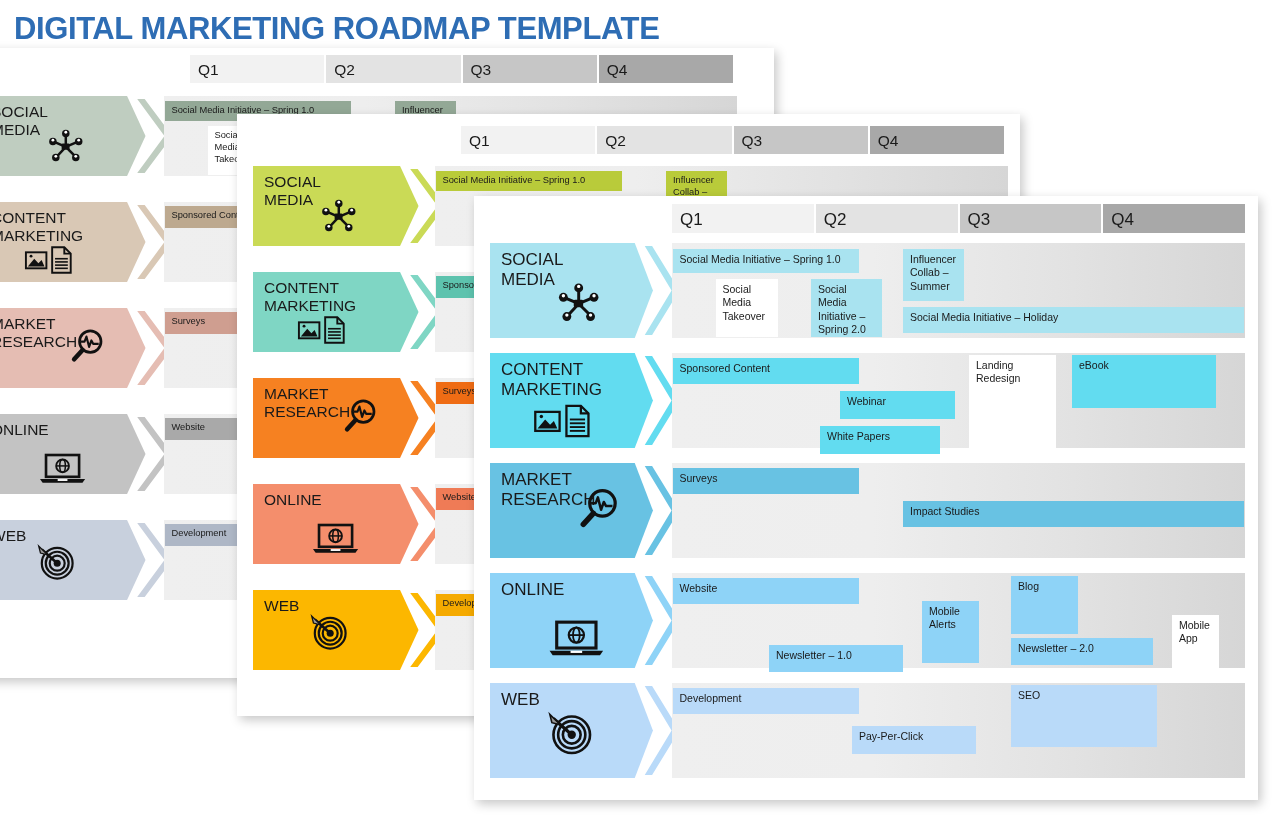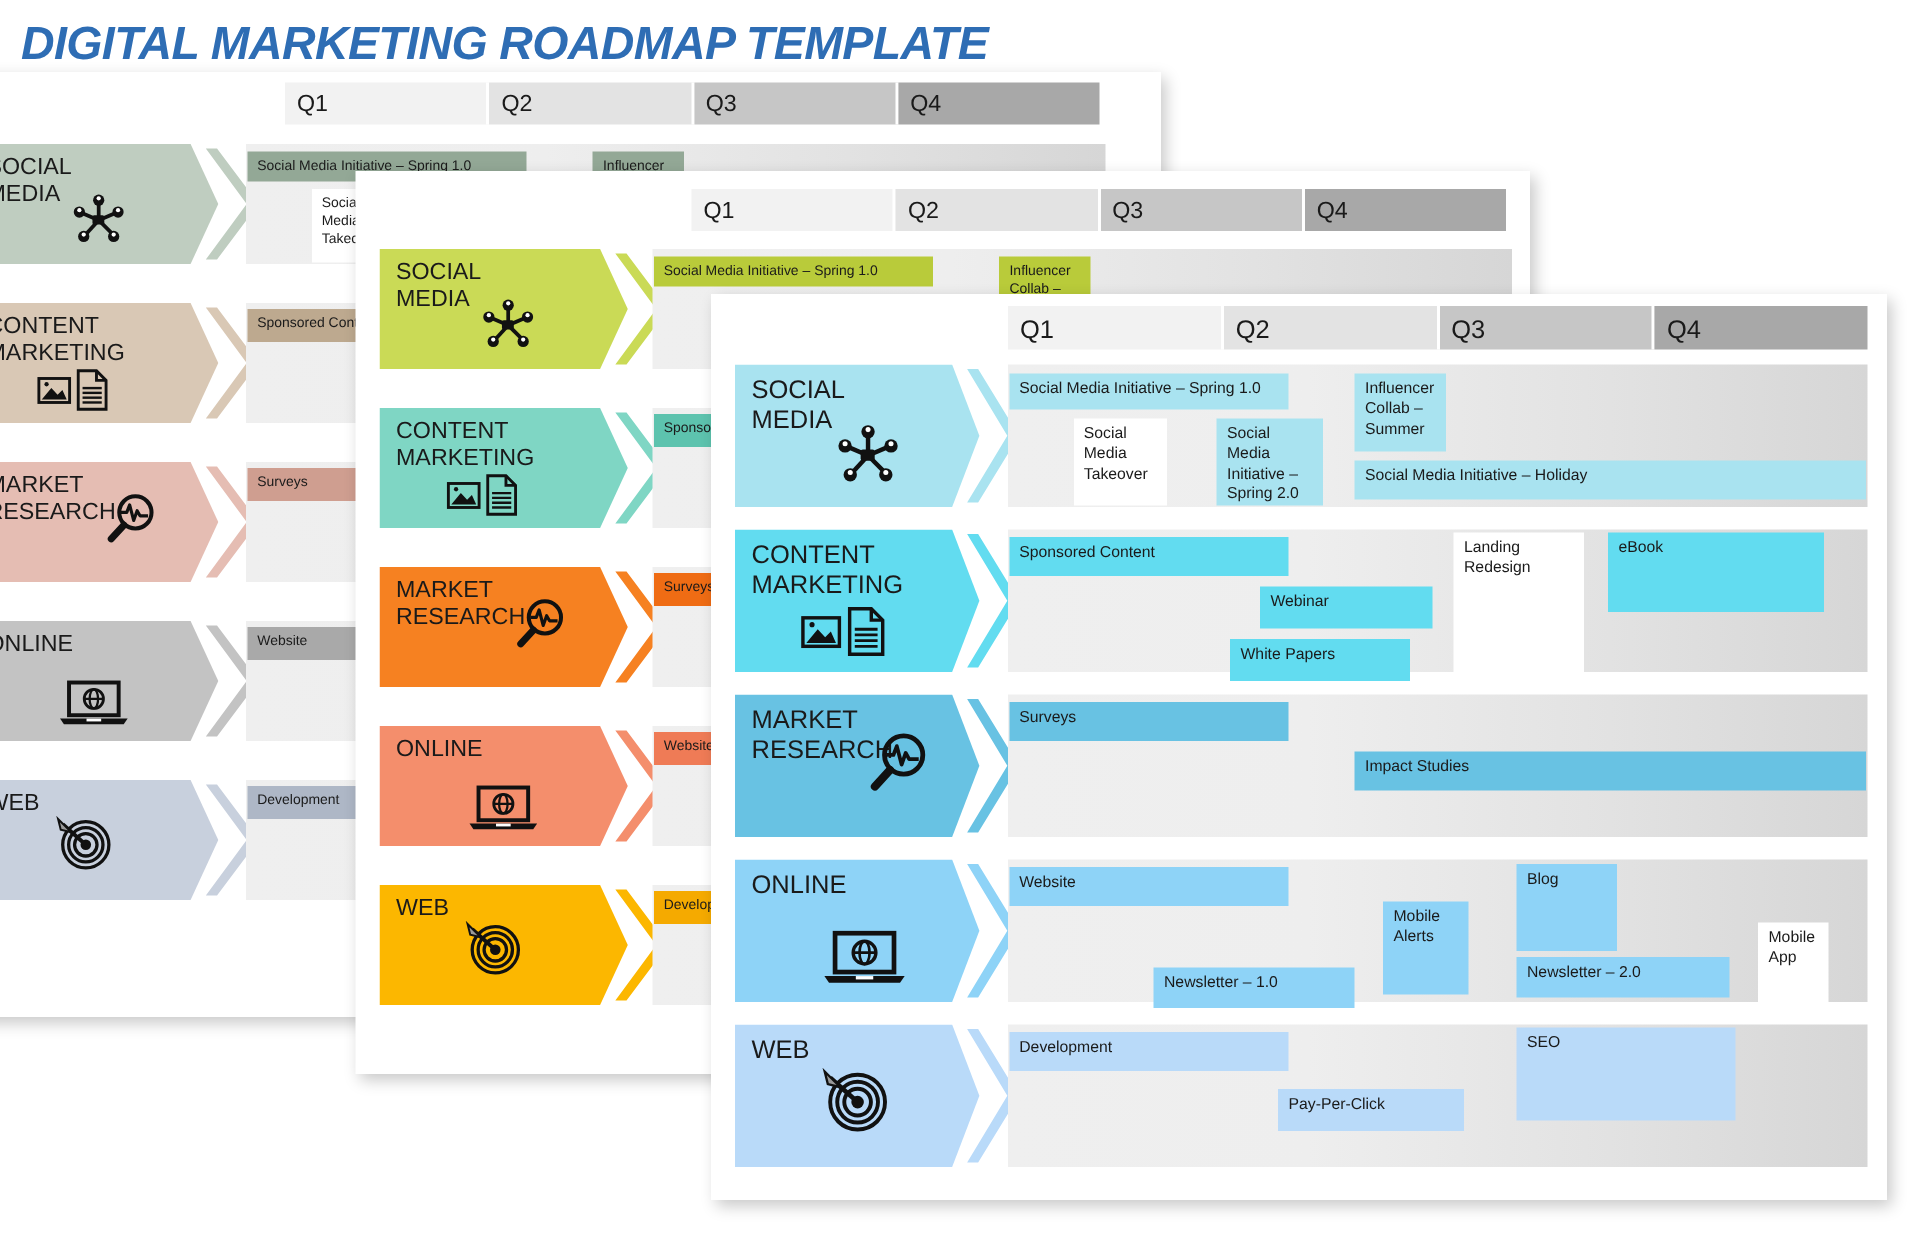--- a/index.html
+++ b/index.html
@@ -10,21 +10,20 @@
     position:relative;
   }
 
   
   .page-title{
     position:absolute; left:14px; top:11px;
     font-size:31px; font-weight:bold;
     letter-spacing:-0.4px;
     color:#2e6db4;
     white-space:nowrap;
-    font-style:italic;
   }
 
   
   .card{
     position:absolute;
     background:#ffffff;
   }
   .card.shadowed{
     box-shadow: 3px 4px 10px rgba(0,0,0,0.22);
   }

